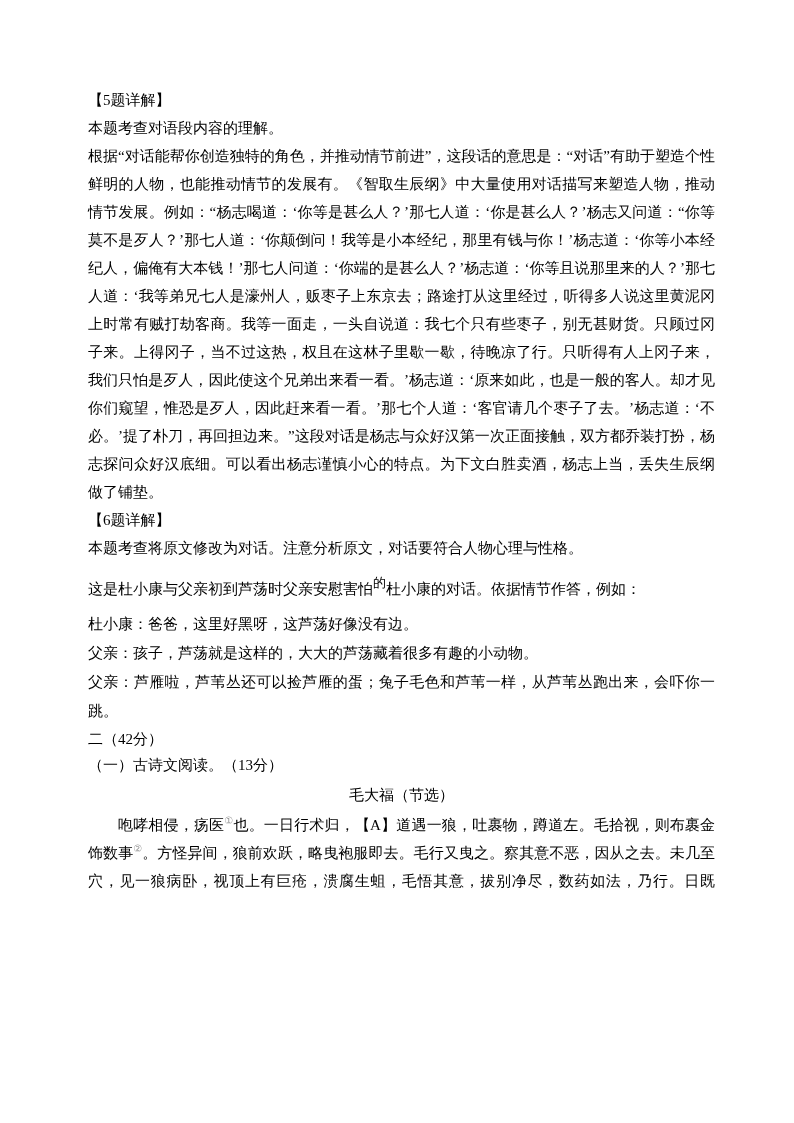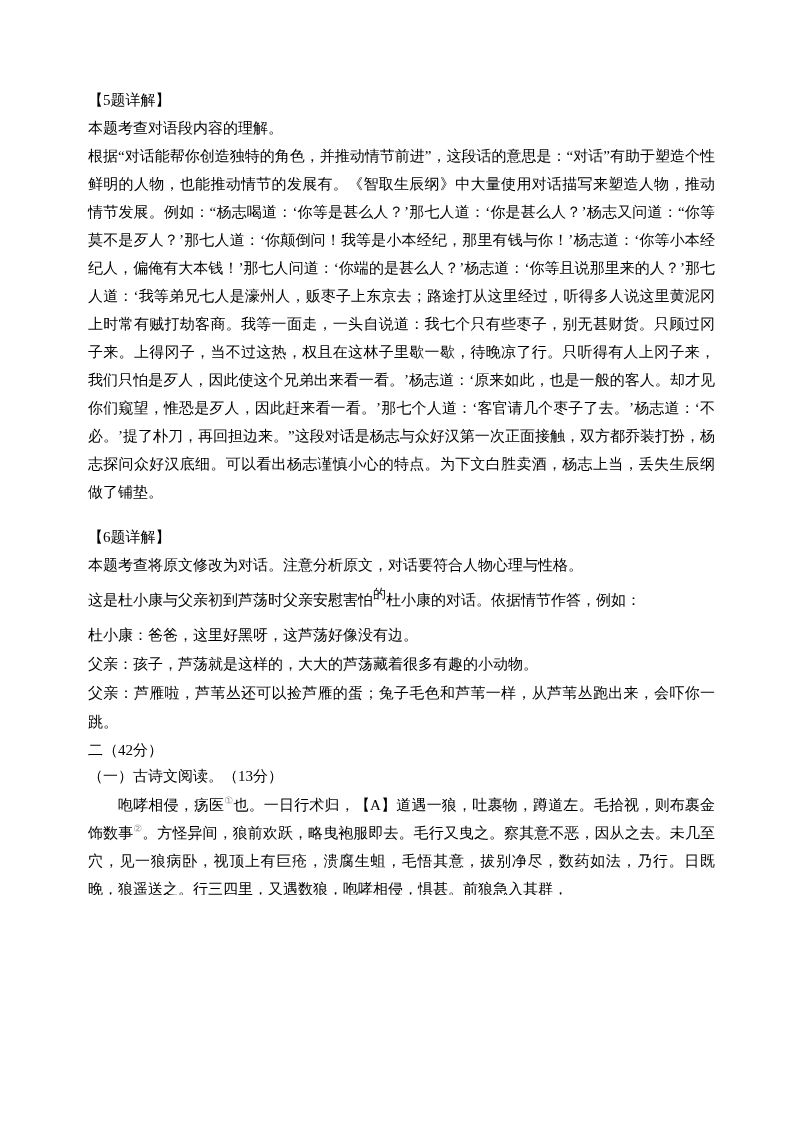--- a/index.html
+++ b/index.html
@@ -11,22 +11,22 @@
     background: #ffffff;
     font-family: "Liberation Serif", "DejaVu Serif", serif;
     font-size: 15px;
     line-height: 28px;
     color: #000000;
     overflow: hidden;
   }
   p { margin: 0; }
   .just { text-align: justify; }
   .center { text-align: center; }
-  .q6-heading { margin-top: 17px; }
-  .note-line { margin-top: 7px; }
+  .q6-heading { margin-top: 0; }
+  .note-line { margin-top: 13px; }
   .dialogue { margin-top: 6px; }
   .dline { line-height: 29px; }
   .part2 p.hline { line-height: 26px; }
   .part2 .title-line { line-height: 27px; margin-top: 4px; }
   .passage { margin-top: 2px; text-indent: 2em; }
   .raised {
     position: relative;
     top: -7px;
     font-size: 13px;
   }
@@ -55,16 +55,17 @@
     <div class="dialogue">
       <p class="dline just">杜小康：爸爸，这里好黑呀，这芦荡好像没有边。</p>
       <p class="dline just">父亲：孩子，芦荡就是这样的，大大的芦荡藏着很多有趣的小动物。</p>
       <p class="dline just">父亲：芦雁啦，芦苇丛还可以捡芦雁的蛋；兔子毛色和芦苇一样，从芦苇丛跑出来，会吓你一跳。</p>
     </div>
   </section>
 
   <section class="part2">
     <p class="hline">二（42分）</p>
     <p class="hline">（一）古诗文阅读。（13分）</p>
+    <p class="center title-line">毛大福（节选）</p>
     <p class="just passage"><span>咆哮相侵，疡医</span><span class="note-ref">①</span><span>也。一日行术归，【A】道遇一狼，吐裹物，蹲道左。毛拾视，则布裹金饰数事</span><span class="note-ref">②</span><span>。方怪异间，狼前欢跃，略曳袍服即去。毛行又曳之。察其意不恶，因从之去。未几至穴，见一狼病卧，视顶上有巨疮，溃腐生蛆，毛悟其意，拔别净尽，数药如法，乃行。日既晚，狼遥送之。行三四里，又遇数狼，咆哮相侵，惧甚。前狼急入其群，</span></p>
   </section>
 
 </div>
 
 </body></html>

